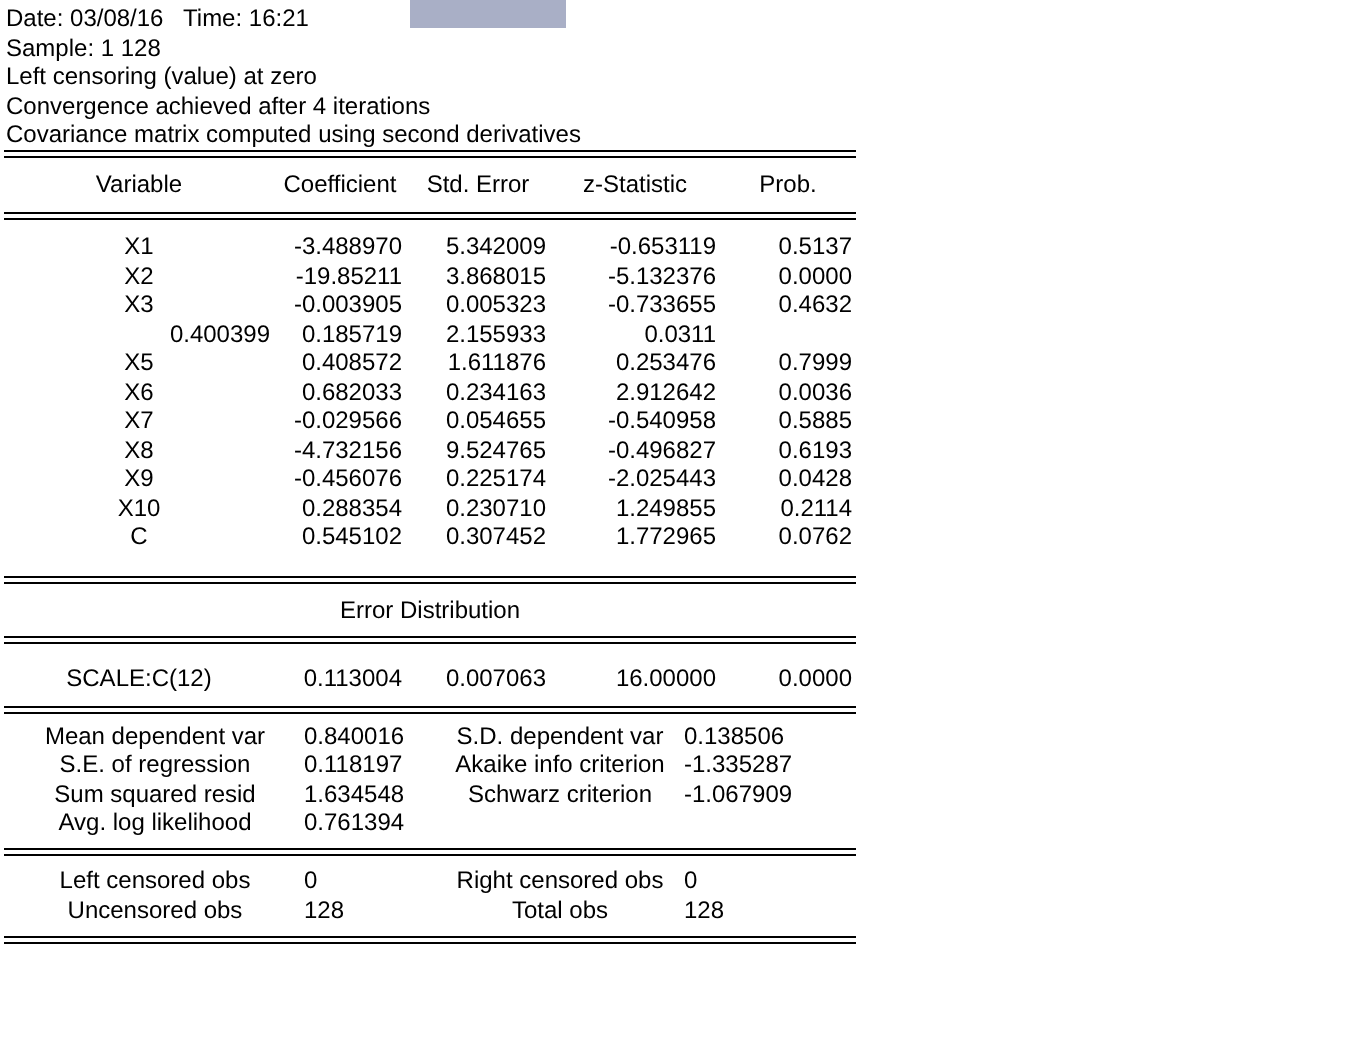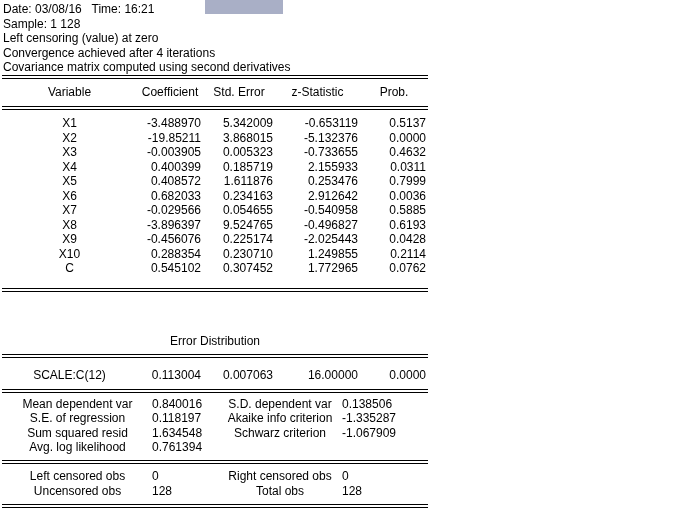--- a/index.html
+++ b/index.html
@@ -51,21 +51,20 @@
     line-height: 27px;
   }
   .ch { text-align: center; }
   .cv { text-align: center; }
   .cn { text-align: right; padding-right: 2px; }
   .coef-body { padding: 6px 0 12px 0; }
   .section-title-row {
     height: 26px;
     line-height: 26px;
     text-align: center;
-    margin-top: 36px;
   }
   .scale-body { padding: 10px 0 6px 0; }
   .srow {
     display: grid;
     grid-template-columns: 150px 48px 17px 125px 86px;
     height: 14.6px;
     line-height: 14.6px;
   }
   .sl { text-align: center; padding-left: 1px; overflow: hidden; }
   .sv { padding-right: 2px; }
@@ -118,21 +117,20 @@
         <div class="cn">0.0000</div>
       </div>
       <div class="crow">
         <div class="cv">X3</div>
         <div class="cn">-0.003905</div>
         <div class="cn">0.005323</div>
         <div class="cn">-0.733655</div>
         <div class="cn">0.4632</div>
       </div>
       <div class="crow">
-        <div class="cv">X4</div>
         <div class="cn">0.400399</div>
         <div class="cn">0.185719</div>
         <div class="cn">2.155933</div>
         <div class="cn">0.0311</div>
       </div>
       <div class="crow">
         <div class="cv">X5</div>
         <div class="cn">0.408572</div>
         <div class="cn">1.611876</div>
         <div class="cn">0.253476</div>
@@ -147,21 +145,21 @@
       </div>
       <div class="crow">
         <div class="cv">X7</div>
         <div class="cn">-0.029566</div>
         <div class="cn">0.054655</div>
         <div class="cn">-0.540958</div>
         <div class="cn">0.5885</div>
       </div>
       <div class="crow">
         <div class="cv">X8</div>
-        <div class="cn">-3.896397</div>
+        <div class="cn">-4.732156</div>
         <div class="cn">9.524765</div>
         <div class="cn">-0.496827</div>
         <div class="cn">0.6193</div>
       </div>
       <div class="crow">
         <div class="cv">X9</div>
         <div class="cn">-0.456076</div>
         <div class="cn">0.225174</div>
         <div class="cn">-2.025443</div>
         <div class="cn">0.0428</div>

